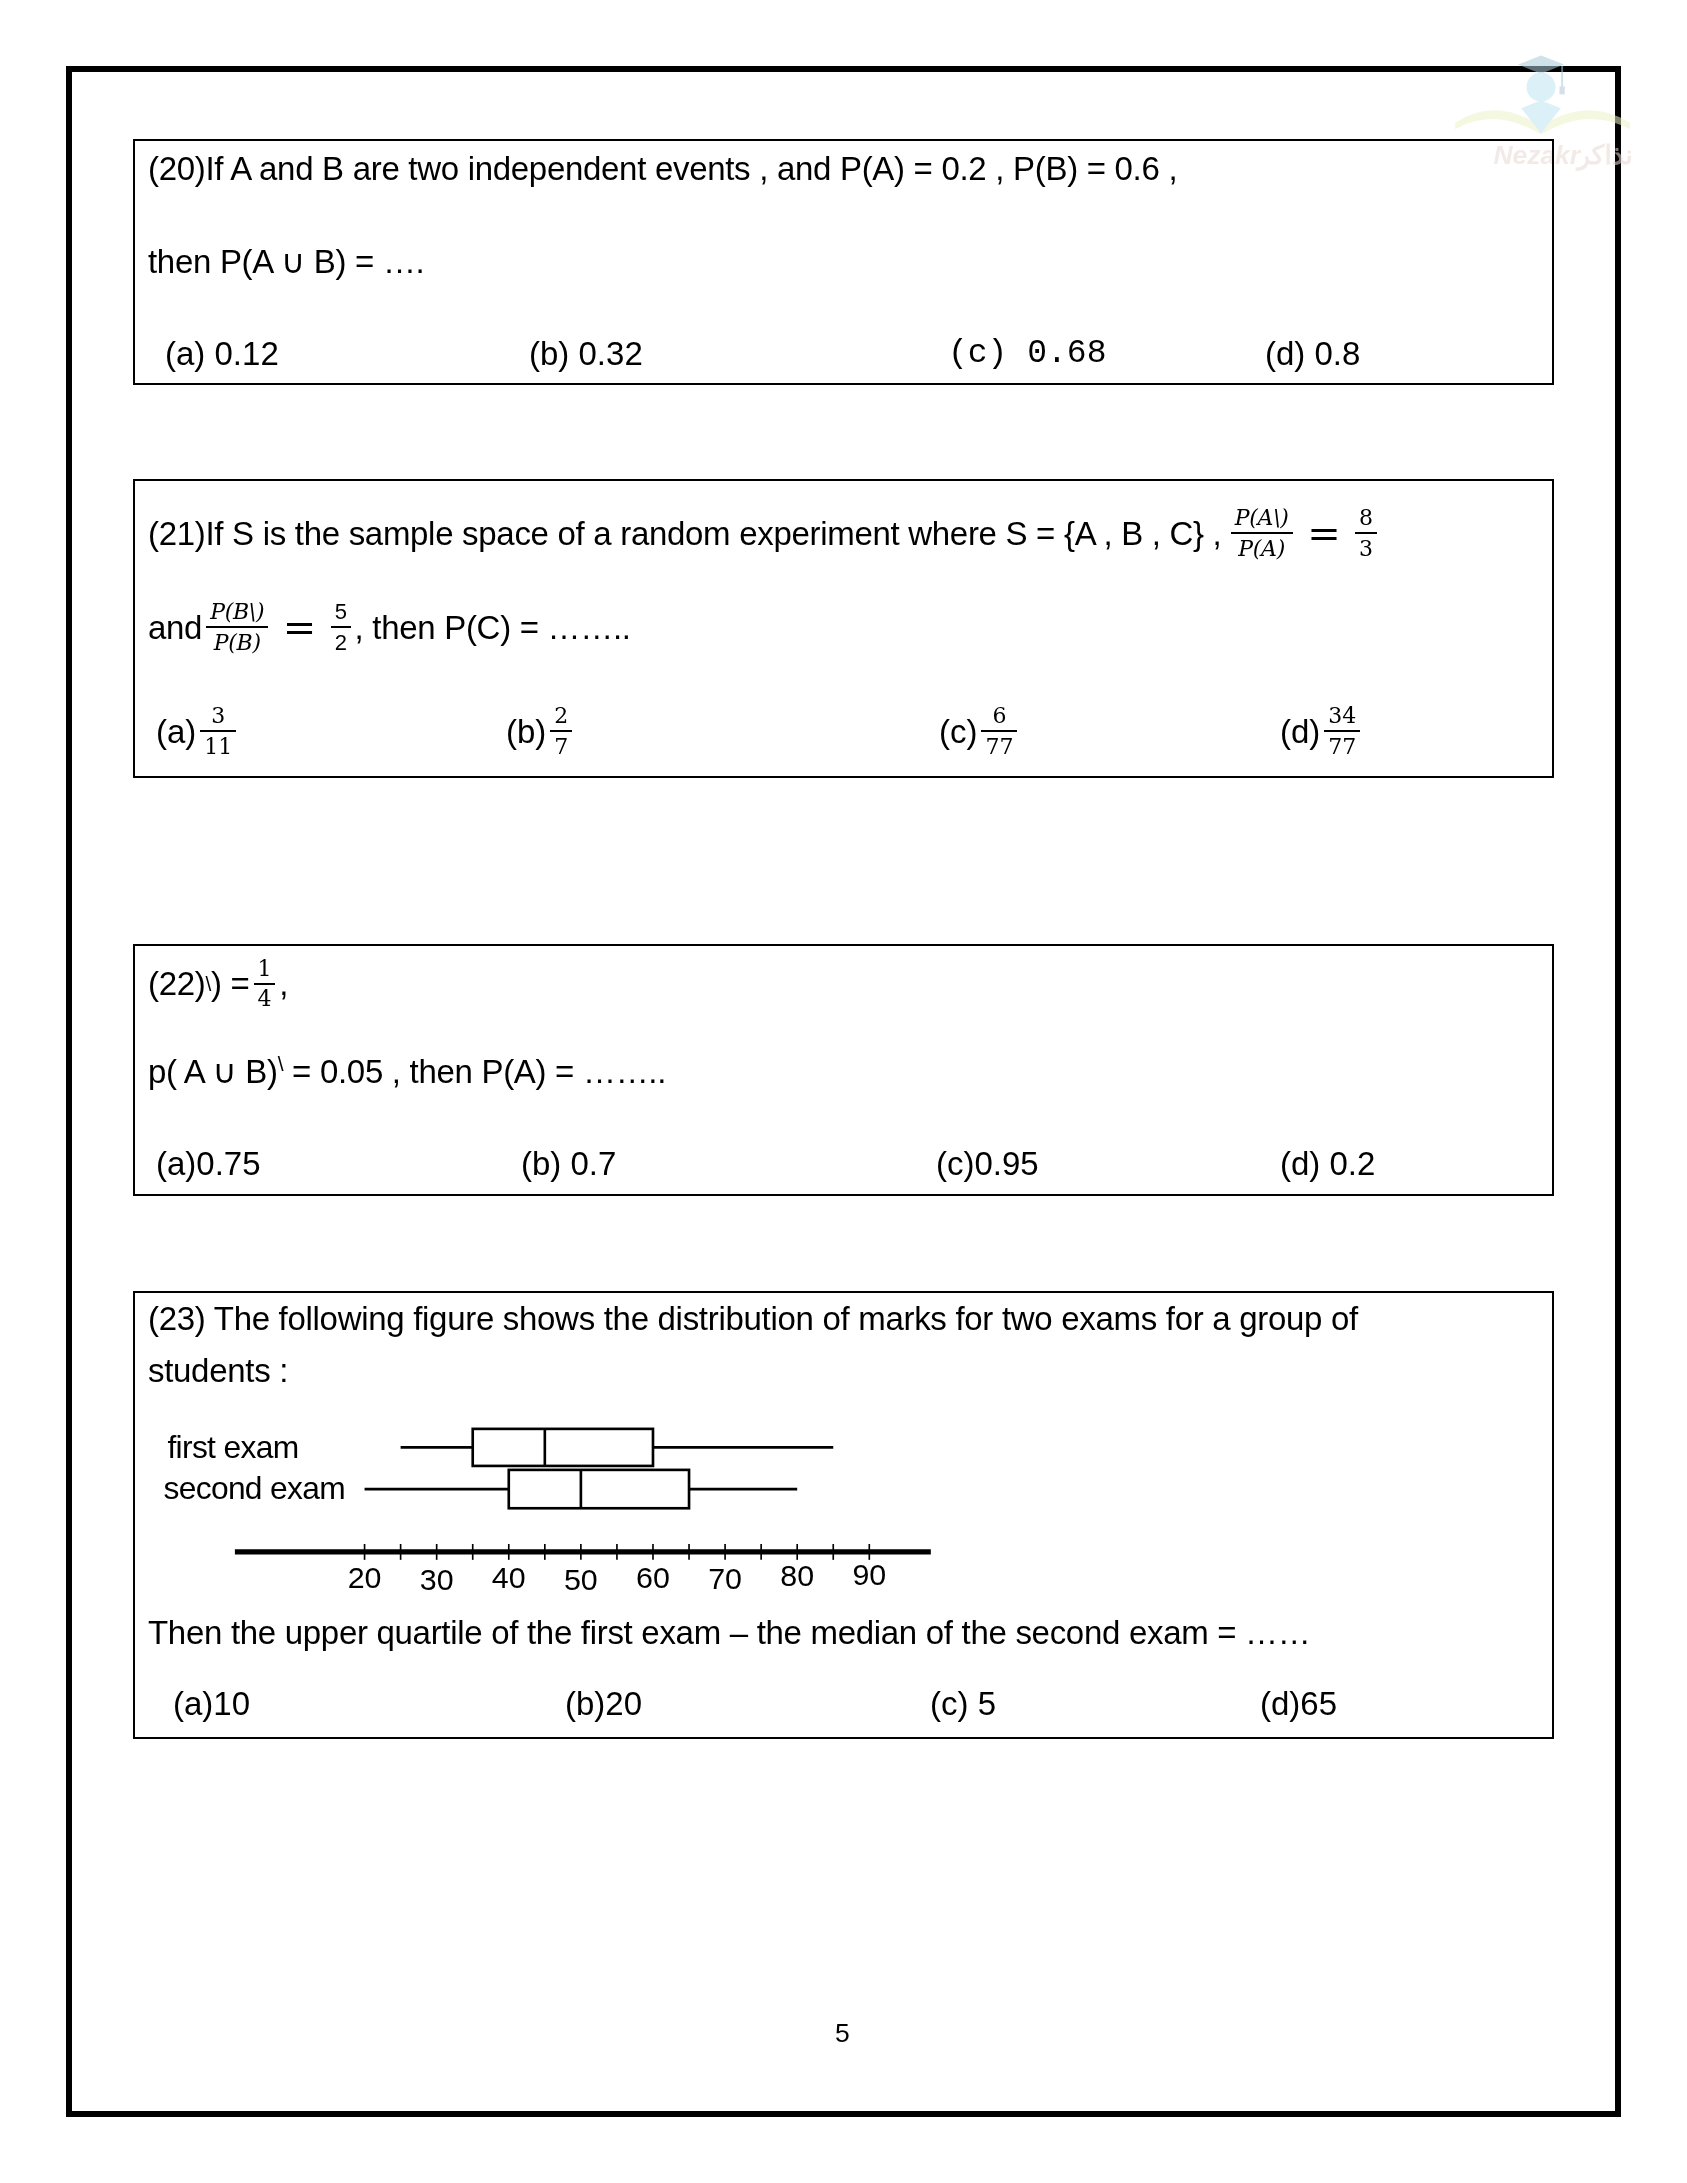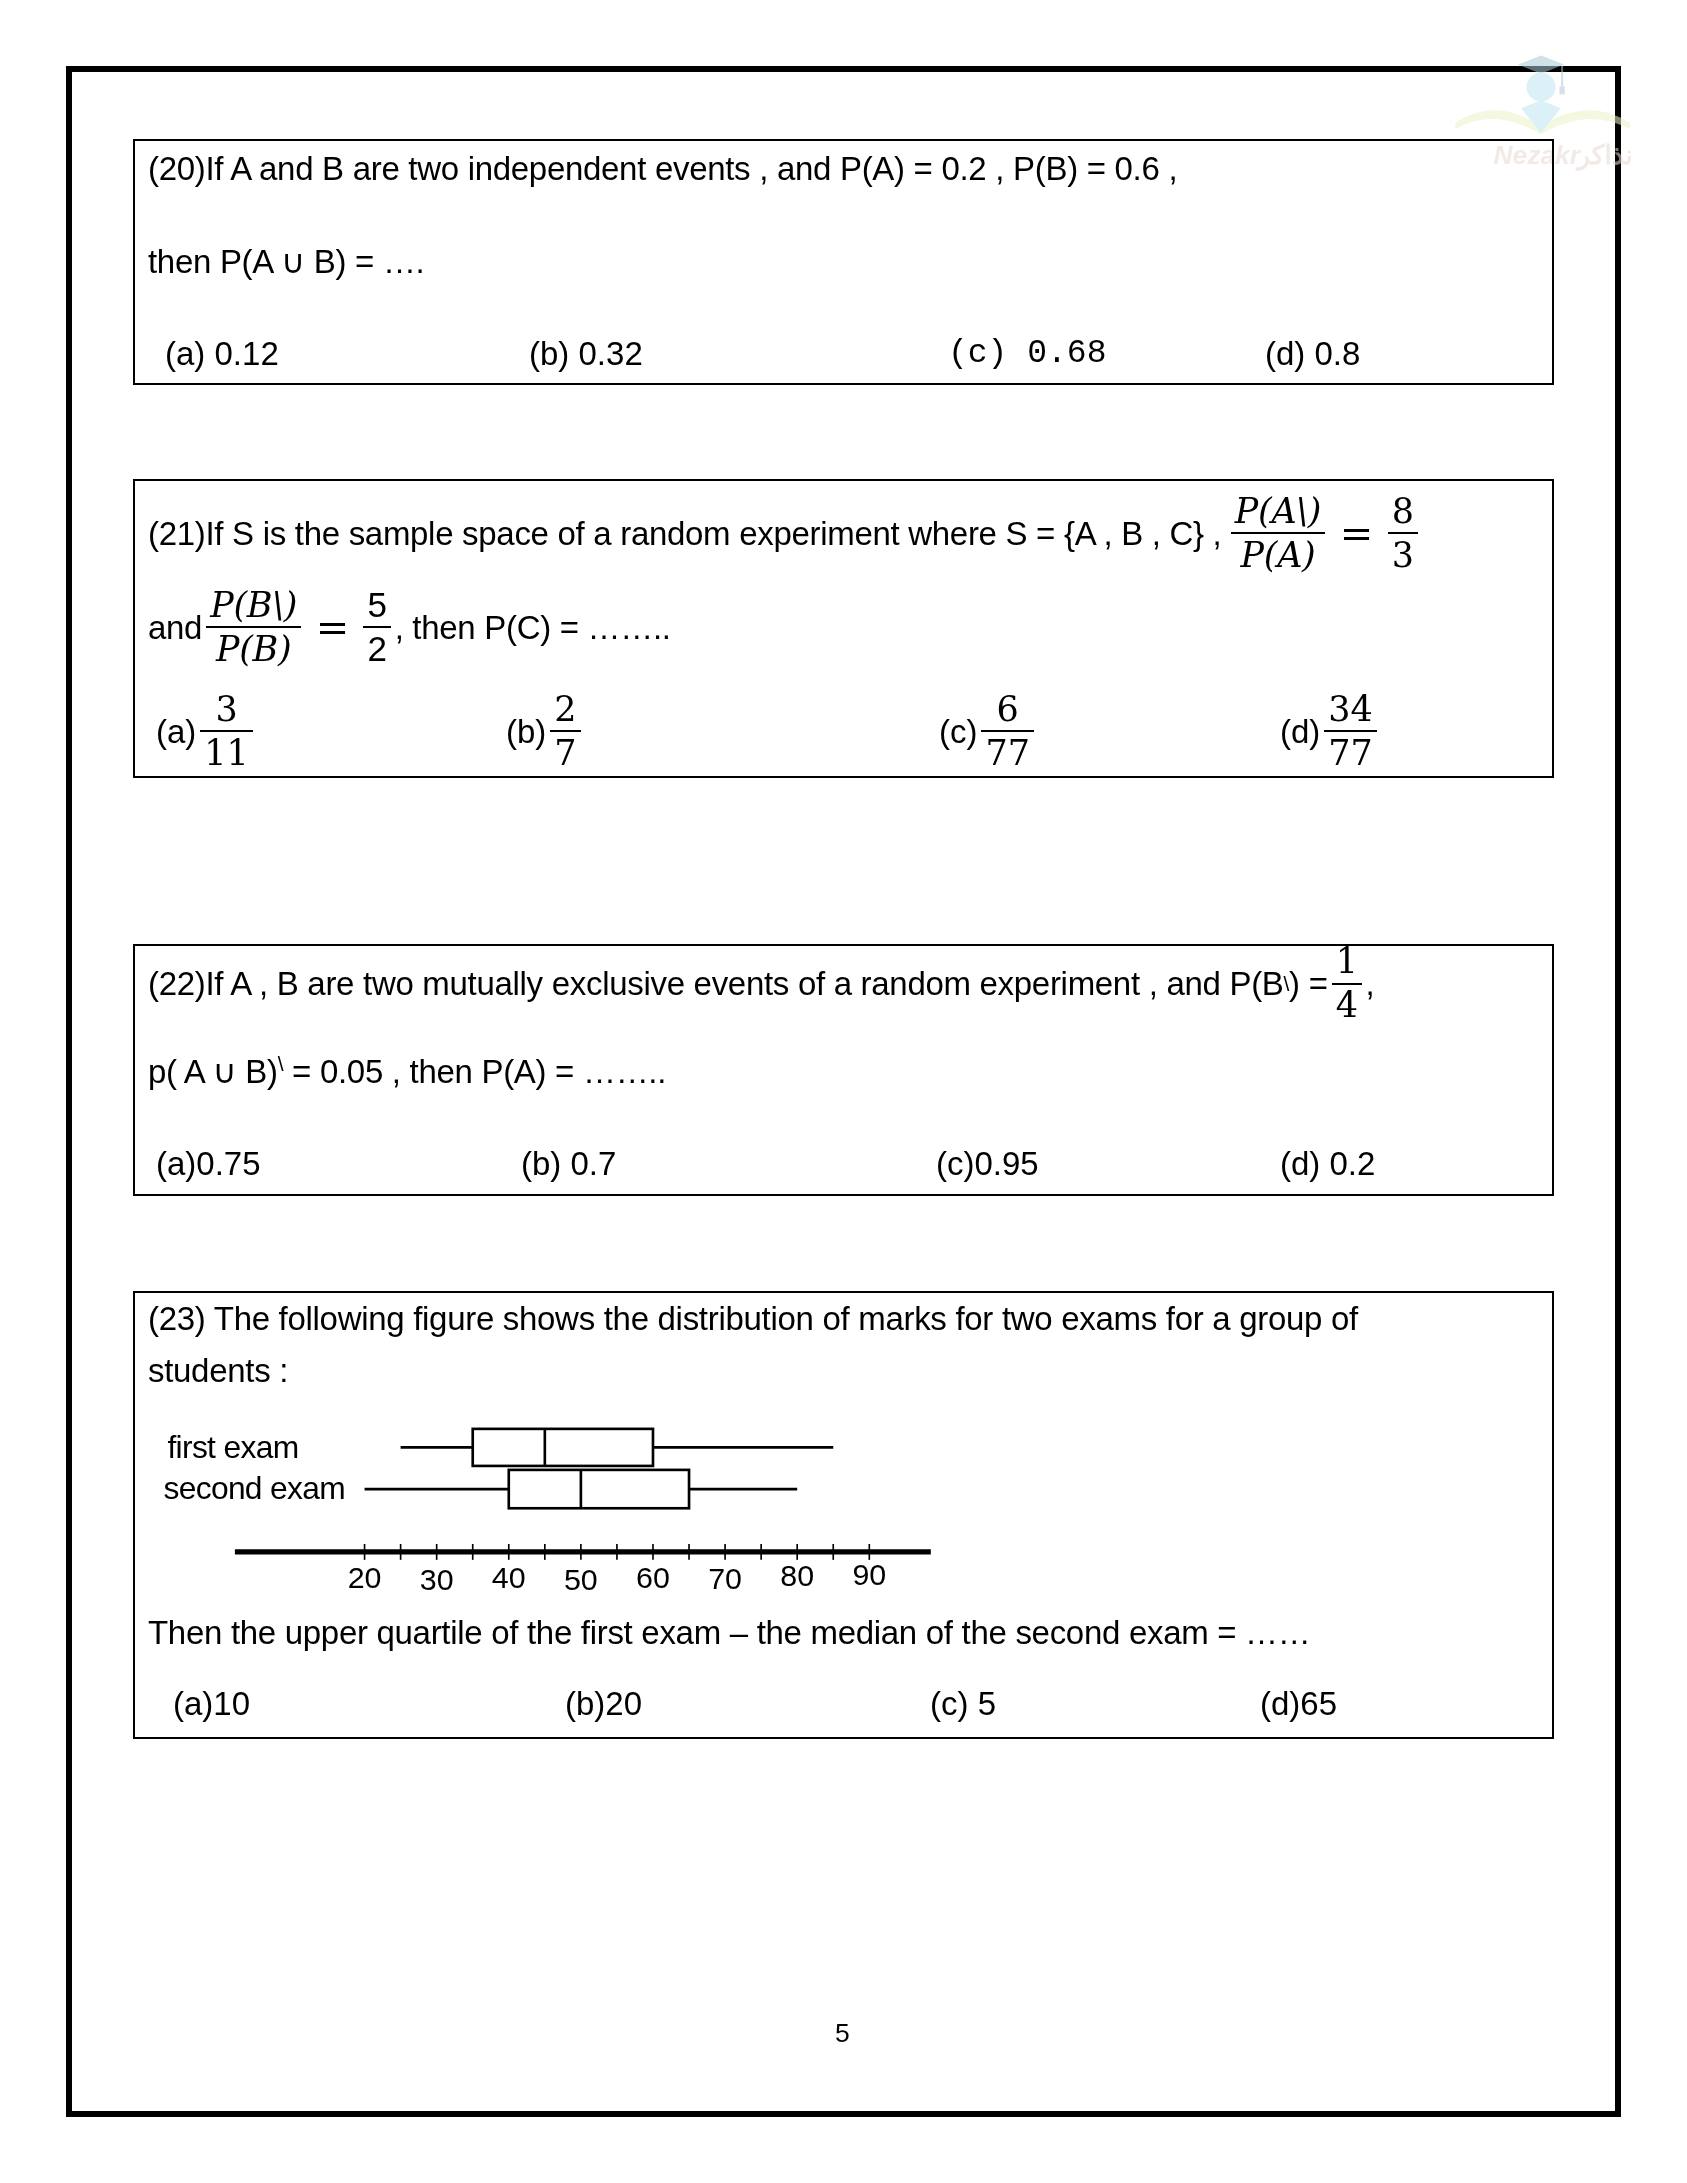--- a/index.html
+++ b/index.html
@@ -5,21 +5,21 @@
   html, body { margin:0; padding:0; background:#ffffff; }
   body { width:1687px; height:2183px; position:relative; overflow:hidden;
          font-family:"Liberation Sans", "DejaVu Sans", sans-serif; color:#000; }
   .frame { position:absolute; left:66px; top:66px; width:1555px; height:2051px;
            border:6.6px solid #000; box-sizing:border-box; }
   .watermark { position:absolute; left:1442px; top:50px; width:198px; height:152px; opacity:0.55; }
   .qbox { position:absolute; left:133px; width:1421px; border:2px solid #000; box-sizing:border-box; background:transparent; }
   .txt { position:absolute; font-size:33px; line-height:1; white-space:nowrap; font-family:"Liberation Sans", sans-serif; letter-spacing:-0.3px; }
   .opt { position:absolute; font-size:33px; line-height:1; white-space:nowrap; }
   .frac { display:inline-flex; flex-direction:column; align-items:center; vertical-align:middle; margin:0 4px; }
-  .frac .num, .frac .den { font-family:"DejaVu Serif", "Liberation Serif", serif; font-size:35px; line-height:1.05; padding:0 4px; }
+  .frac .num, .frac .den { font-family:"DejaVu Serif", "Liberation Serif", serif; font-size:22px; line-height:1.05; padding:0 4px; }
   .frac .bar { align-self:stretch; border-top:2.6px solid #000; margin:2.6px 0; }
   .math-i { font-style:italic; font-family:"Liberation Serif", "DejaVu Serif", serif; }
   .eq-big { font-family:"DejaVu Serif", serif; font-size:40px; vertical-align:middle; margin:0 10.6px; }
   .sup { font-size:21px; vertical-align:super; line-height:0; }
   .pagenum { position:absolute; left:835px; top:2018px; font-size:26.5px; font-family:"Liberation Sans", sans-serif; }
   svg text { font-family:"Liberation Sans", sans-serif; }
 </style>
 </head>
 <body>
 
@@ -108,21 +108,20 @@
   <span class="frac">
       <span class="num">34</span>
       <span class="bar"></span>
       <span class="den">77</span>
     </span>
 </div>
 
 <div class="qbox" style="top:944px;height:252px;"></div>
 <div class="txt" style="left:148px;top:947px;height:73px;display:flex;align-items:center;">
   <span>(22)</span>
-    <span>If A , B are two mutually exclusive events  of a random experiment , and P(B</span>
     <span class="sup">\</span>
     <span>) =</span>
   <span class="frac">
       <span class="num">1</span>
       <span class="bar"></span>
       <span class="den">4</span>
     </span>
   <span>,</span>
 </div>
 <div class="txt" style="left:148px;top:1055px;">

